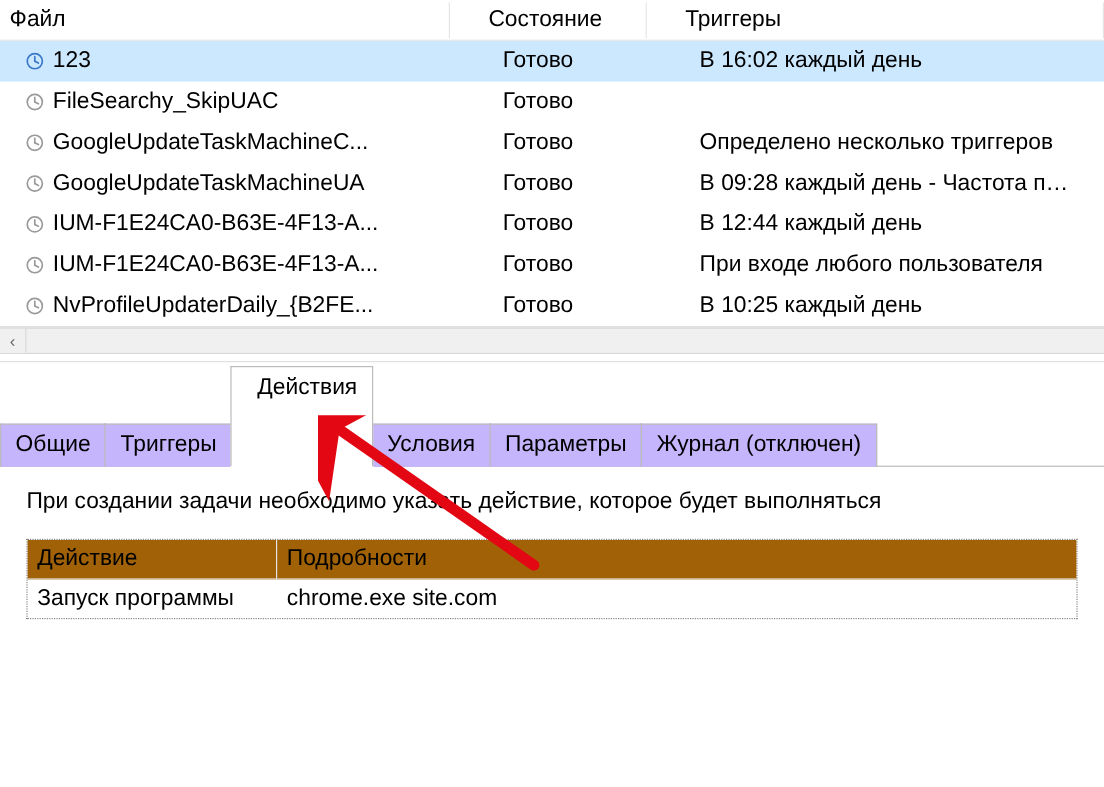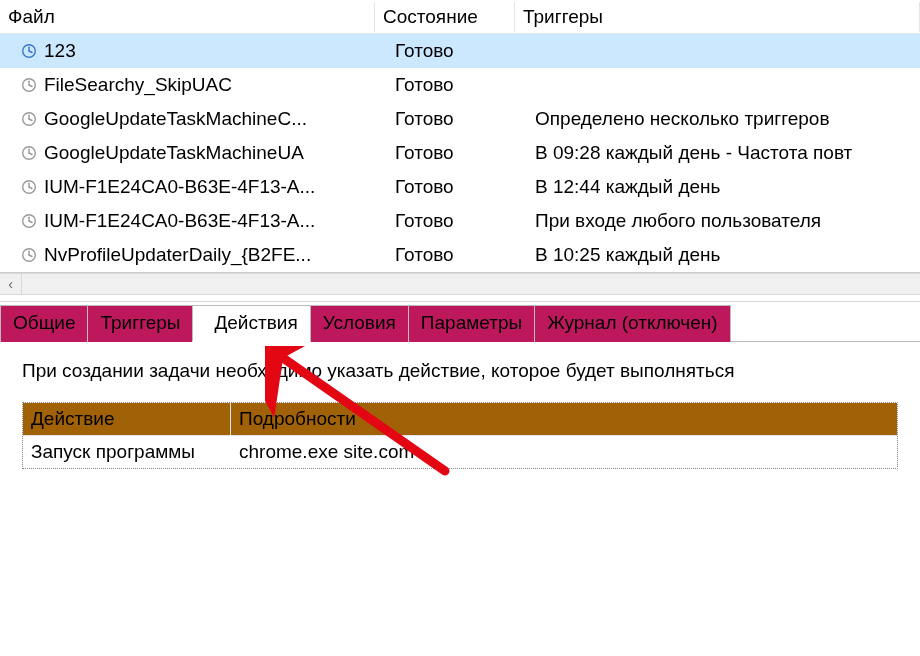--- a/index.html
+++ b/index.html
@@ -14,20 +14,21 @@
     position: relative;
     color: #000;
   }
   .task-list {
     border-bottom: 1px solid #ccc;
   }
   .header-row, .task-row {
     display: flex;
     align-items: center;
     height: 34px;
+    gap: 24px;
   }
   .header-row {
     background: #fff;
     border-bottom: 1px solid #e5e5e5;
   }
   .header-cell {
     padding: 4px 8px;
     border-right: 1px solid #e5e5e5;
     font-weight: 400;
     white-space: nowrap;
@@ -80,21 +81,22 @@
     border:1px solid #bbb;
     border-bottom:none;
     background:#fff;
     margin-right:-1px;
     cursor:pointer;
     position:relative;
     top:1px;
     color:#000;
   }
   .tab:not(.active){
-    background:#be185d;
+    background:#c4b5fd;
+    margin-top:48px;
   }
   .tab.active{
     background:#fff;
     border-bottom:1px solid #fff;
     z-index:2;
     padding-left:21px;
   }
   .tab-content {
     padding:18px 22px 12px 22px;
   }
@@ -145,20 +147,21 @@
           <span class="clock-icon">
             <svg viewBox="0 0 16 16" width="16" height="16">
               <circle cx="8" cy="8" r="6.3" fill="none" stroke="#3a78c7" stroke-width="1.4"></circle>
               <line x1="8" y1="8" x2="8" y2="4.2" stroke="#3a78c7" stroke-width="1.4" stroke-linecap="round"></line>
               <line x1="8" y1="8" x2="11" y2="9.5" stroke="#3a78c7" stroke-width="1.4" stroke-linecap="round"></line>
             </svg>
           </span>
           <span>123</span>
         </div>
         <div class="cell col-state">Готово</div>
+        <div class="cell col-trig">В 16:02 каждый день</div>
       </div>
       <div class="task-row">
         <div class="cell col-file">
           <span class="clock-icon">
             <svg viewBox="0 0 16 16" width="16" height="16">
               <circle cx="8" cy="8" r="6.3" fill="none" stroke="#9a9a9a" stroke-width="1.4"></circle>
               <line x1="8" y1="8" x2="8" y2="4.2" stroke="#9a9a9a" stroke-width="1.4" stroke-linecap="round"></line>
               <line x1="8" y1="8" x2="11" y2="9.5" stroke="#9a9a9a" stroke-width="1.4" stroke-linecap="round"></line>
             </svg>
           </span>

